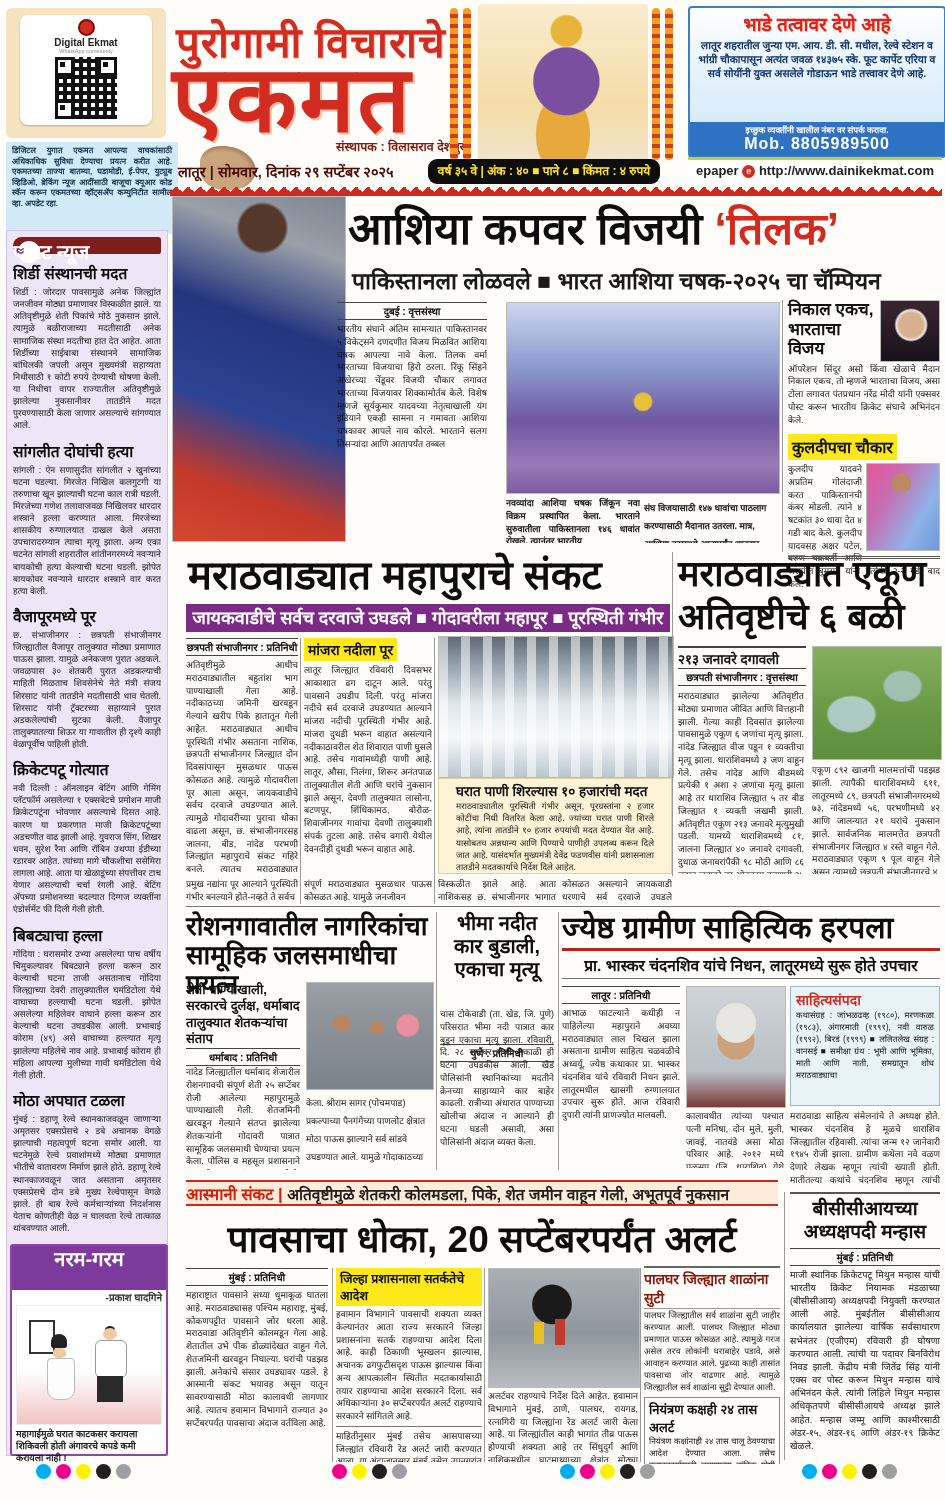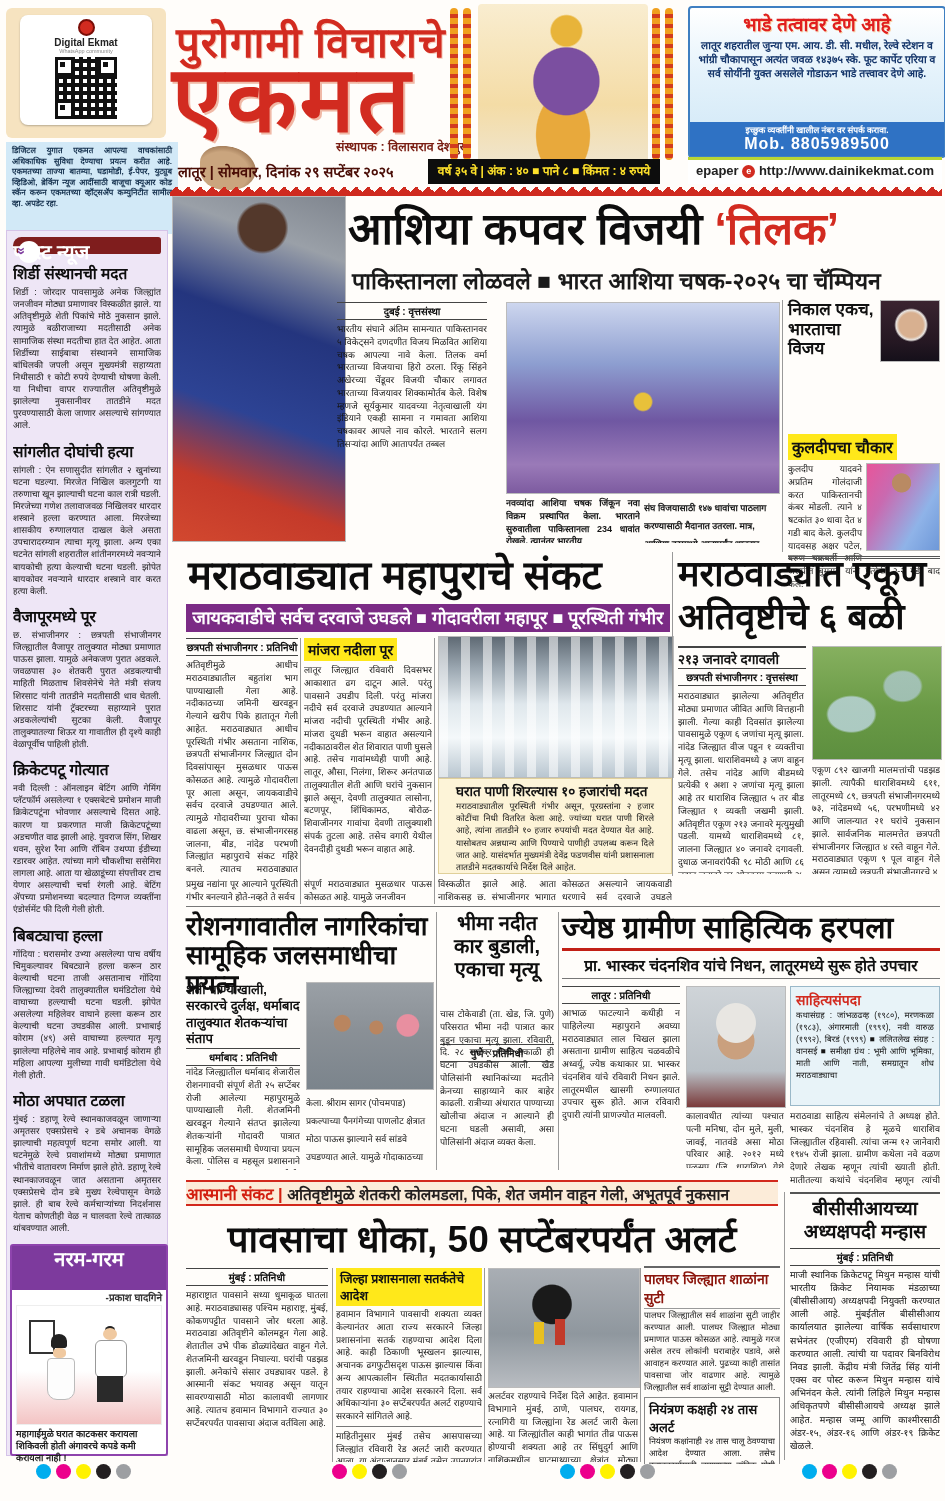--- a/index.html
+++ b/index.html
@@ -20,21 +20,21 @@
   .qr-eye i{display:block;width:5px;height:5px;background:#111;margin:2px;}
   .qr-note{background:#d2e9f7;font-size:8px;font-weight:700;color:#16324f;line-height:1.32;padding:4px 6px;text-align:justify;}
   .mast-tag{font-size:42px;font-weight:900;color:#d22b20;letter-spacing:1px;text-shadow:1px 1px 0 #f6c9b9;}
   .mast-title{font-size:92px;font-weight:900;color:#d22b20;line-height:.95;letter-spacing:3px;text-shadow:2px 2px 0 #f0b9a6;}
   .founder{font-size:12.5px;font-weight:800;color:#7a1f14;text-align:right;}
   .garland{width:8px;background:repeating-linear-gradient(180deg,#f0a01e 0 6px,#d23b1f 6px 10px);border-radius:4px;}
   .goddess{background:linear-gradient(180deg,#f9edd0 0%,#f4dca6 60%,#efe6d2 100%);border-radius:4px;
     background-image:radial-gradient(circle at 52% 16%,#e8b43a 0 9%,transparent 10%),radial-gradient(ellipse at 52% 46%,#7b4fa0 0 26%,transparent 27%),radial-gradient(ellipse at 50% 78%,#e8a93c 0 22%,transparent 23%),linear-gradient(180deg,#f9edd0 0%,#f4dca6 60%,#efe6d2 100%);}
   .hand{background:radial-gradient(ellipse at 40% 60%,#caa57e 0 55%,#a8825e 70%,transparent 72%);border-radius:40% 60% 50% 50%;}
   .date-left{font-size:14.5px;font-weight:800;color:#4a0d06;line-height:24px;}
-  .issue-bar{background:#0d0d0d;color:#ffe22a;font-size:12px;font-weight:800;text-align:center;line-height:25px;border-radius:0;}
+  .issue-bar{background:#0d0d0d;color:#ffe22a;font-size:12px;font-weight:800;text-align:center;line-height:25px;border-radius:9px;}
   .ad-box{border:2px solid #3f7fc1;background:linear-gradient(180deg,#ffffff 0%,#e4f2fb 45%,#cfe7f6 100%);border-radius:4px;}
   .ad-title{color:#e01f1f;font-size:19px;font-weight:900;text-align:center;margin-top:3px;text-shadow:1px 1px 0 #f8d2a8;}
   .ad-body{font-size:10.5px;font-weight:700;color:#15366b;text-align:center;padding:1px 8px;line-height:1.35;}
   .ad-band{position:absolute;left:0;right:0;bottom:0;background:#2f72c4;color:#fff;text-align:center;padding:2px 0 3px;}
   .ad-contact{font-size:8.5px;font-weight:700;}
   .ad-mobile{font-size:16px;font-weight:900;letter-spacing:1px;}
   .epaper{background:#fff;border-top:3px solid #b8d435;font-size:13px;font-weight:800;color:#222;text-align:center;line-height:21px;}
   .ep-ic{display:inline-block;width:13px;height:13px;background:#d22b20;border-radius:50%;color:#fff;font-size:9px;line-height:13px;vertical-align:1px;}
   .chevrons{background:conic-gradient(from 135deg at 50% 0,#cf2a1f 0 90deg,rgba(0,0,0,0) 90deg);background-size:12px 10px;background-repeat:repeat-x;}
   
@@ -202,27 +202,28 @@
 
 <div class="abs ph player" style="left:172px;top:196px;width:172px;height:344px;"></div>
 <div class="abs hl-main nw" style="left:348px;top:197px;"><span>आशिया कपवर विजयी </span><span class="red">‘तिलक’</span></div>
 <div class="abs hl-sub nw" style="left:352px;top:264px;">पाकिस्तानला लोळवले ■ भारत आशिया चषक-२०२५ चा चॅम्पियन</div>
 
 <div class="abs ovh" style="left:337px;top:302px;width:150px;height:238px;">
   <div class="dl">दुबई : वृत्तसंस्था</div>
   <div class="bodytx">भारतीय संघाने अंतिम सामन्यात पाकिस्तानवर ५ विकेट्सने दणदणीत विजय मिळवित आशिया चषक आपल्या नावे केला. तिलक वर्मा भारताच्या विजयाचा हिरो ठरला. रिंकू सिंहने अखेरच्या चेंडूवर विजयी चौकार लगावत भारताच्या विजयावर शिक्कामोर्तब केले. विशेष म्हणजे सूर्यकुमार यादवच्या नेतृत्वाखाली यंग इंडियाने एकही सामना न गमावता आशिया चषकावर आपले नाव कोरले. भारताने सलग तिसऱ्यांदा आणि आतापर्यंत तब्बल</div>
 </div>
 <div class="abs ph trophy" style="left:506px;top:302px;width:272px;height:190px;"></div>
-<div class="abs bodytx ovh" style="left:506px;top:497px;width:134px;height:46px;font-weight:600;">नवव्यांदा आशिया चषक जिंकून नवा विक्रम प्रस्थापित केला. भारताने सुरुवातीला पाकिस्तानला 234 धावांत रोखले. त्यानंतर भारतीय</div>
+<div class="abs bodytx ovh" style="left:506px;top:497px;width:134px;height:46px;font-weight:600;">नवव्यांदा आशिया चषक जिंकून नवा विक्रम प्रस्थापित केला. भारताने सुरुवातीला पाकिस्तानला १४६ धावांत रोखले. त्यानंतर भारतीय</div>
 <div class="abs ovh" style="left:644px;top:497px;width:134px;height:46px;"><span class="bodytx" style="font-weight:600;">संघ विजयासाठी १४७ धावांचा पाठलाग करण्यासाठी मैदानात उतरला. मात्र, आशिया कपमध्ये आतापर्यंत शानदार फलंदाजी करणारा अभिषेक शर्मा</span> </div>
 
 <div class="abs vline" style="left:782px;top:300px;height:252px;"></div>
 <div class="abs" style="left:788px;top:300px;width:152px;height:130px;">
   <div style="font-size:17px;font-weight:900;width:92px;line-height:1.15;">निकाल एकच, भारताचा विजय</div>
   <div class="abs ph modi" style="right:0;top:0;width:58px;height:60px;"></div>
+  <div class="bodytx ovh" style="margin-top:4px;height:72px;">ऑपरेशन सिंदूर असो किंवा खेळाचे मैदान निकाल एकच, तो म्हणजे भारताचा विजय, असा टोला लगावत पंतप्रधान नरेंद्र मोदी यांनी एक्सवर पोस्ट करून भारतीय क्रिकेट संघाचे अभिनंदन केले.</div>
 </div>
 <div class="abs" style="left:788px;top:434px;width:152px;height:120px;">
   <div class="ybox" style="font-size:16px;display:inline-block;">कुलदीपचा चौकार</div>
   <div class="ph kuldeep" style="float:right;width:72px;height:86px;margin:3px 0 2px 4px;"></div>
   <div class="bodytx" style="margin-top:3px;">कुलदीप यादवने अप्रतिम गोलंदाजी करत पाकिस्तानची कंबर मोडली. त्याने ४ षटकांत ३० धावा देत ४ गडी बाद केले. कुलदीप यादवसह अक्षर पटेल, वरुण चक्रवर्ती आणि जसप्रीत बुमराह यांनी प्रत्येकी २-२ गडी बाद केले.</div>
 </div>
 <div class="abs" style="left:788px;top:556px;width:152px;border-top:3px double #555;"></div>
 
 <div class="abs hl2 nw" style="left:188px;top:546px;">मराठवाड्यात महापुराचे संकट</div>
 <div class="abs band-purple nw" style="left:186px;top:604px;width:484px;height:28px;">जायकवाडीचे सर्वच दरवाजे उघडले ■ गोदावरीला महापूर ■ पूरस्थिती गंभीर</div>
@@ -284,21 +285,21 @@
   <div class="bodytx" style="font-size:8.4px;">कथासंग्रह : जांभळढव्ह (१९८०), मरणकळा (१९८३), अंगारमाती (१९९१), नवी वारुळ (१९९२), बिरडं (१९९९) ■ ललितलेख संग्रह : वानसई ■ समीक्षा ग्रंथ : भूमी आणि भूमिका, माती आणि नाती, समग्रातून शोध मराठवाड्याचा</div>
 </div>
 <div class="abs bodytx ovh" style="left:686px;top:1110px;width:98px;height:58px;">कालावधीत त्यांच्या पश्चात पत्नी मनिषा, दोन मुले, मुली, जावई, नातवंडे असा मोठा परिवार आहे. २०१२ मध्ये पळसप (जि. धाराशिव) येथे झालेल्या एकदिवसीय साहित्य संमेलनाचे ते अध्यक्ष होते.</div>
 <div class="abs bodytx ovh" style="left:790px;top:1110px;width:150px;height:76px;">मराठवाडा साहित्य संमेलनांचे ते अध्यक्ष होते. भास्कर चंदनशिव हे मूळचे धाराशिव जिल्ह्यातील रहिवासी. त्यांचा जन्म १२ जानेवारी १९४५ रोजी झाला. ग्रामीण कथेला नवे वळण देणारे लेखक म्हणून त्यांची ख्याती होती. मातीतल्या कथांचे चंदनशिव म्हणून त्यांची ओळख झाली.</div>
 
 <div class="abs storm-band ovh" style="left:186px;top:1180px;width:592px;height:26px;box-sizing:border-box;">
   <span class="storm-label">आस्मानी संकट</span>
   <span class="storm-label">|</span>
   <span class="storm-text">अतिवृष्टीमुळे शेतकरी कोलमडला, पिके, शेत जमीन वाहून गेली, अभूतपूर्व नुकसान</span>
 </div>
-<div class="abs hl4 nw" style="left:186px;top:1212px;width:592px;">पावसाचा धोका, 50 सप्टेंबरपर्यंत अलर्ट</div>
+<div class="abs hl4 nw" style="left:186px;top:1212px;width:592px;">पावसाचा धोका, 20 सप्टेंबरपर्यंत अलर्ट</div>
 
 <div class="abs ovh" style="left:186px;top:1268px;width:142px;height:194px;">
   <div class="dl">मुंबई : प्रतिनिधी</div>
   <div class="bodytx">महाराष्ट्रात पावसाने सध्या धुमाकूळ घातला आहे. मराठवाड्यासह पश्चिम महाराष्ट्र, मुंबई, कोकणपट्टीत पावसाने जोर धरला आहे. मराठवाडा अतिवृष्टीने कोलमडून गेला आहे. शेतातील उभे पीक डोळ्यांदेखत वाहून गेले. शेतजमिनी खरवडून निघाल्या. घरांची पडझड झाली. अनेकांचे संसार उघड्यावर पडले. हे आस्मानी संकट भयावह असून यातून सावरण्यासाठी मोठा कालावधी लागणार आहे. त्यातच हवामान विभागाने राज्यात ३० सप्टेंबरपर्यंत पावसाचा अंदाज वर्तविला आहे.</div>
 </div>
 <div class="abs vline" style="left:332px;top:1268px;height:194px;"></div>
 <div class="abs ovh" style="left:336px;top:1268px;width:146px;height:194px;">
   <div class="ybox" style="font-size:12.5px;display:inline-block;margin-bottom:2px;">जिल्हा प्रशासनाला सतर्कतेचे आदेश</div>
   <div class="bodytx">हवामान विभागाने पावसाची शक्यता व्यक्त केल्यानंतर आता राज्य सरकारने जिल्हा प्रशासनांना सतर्क राहण्याचा आदेश दिला आहे. काही ठिकाणी भूस्खलन झाल्यास, अचानक ढगफुटीसदृश पाऊस झाल्यास किंवा अन्य आपत्कालीन स्थितीत मदतकार्यासाठी तयार राहण्याचा आदेश सरकारने दिला. सर्व अधिकाऱ्यांना ३० सप्टेंबरपर्यंत अलर्ट राहण्याचे सरकारने सांगितले आहे.</div>
   <div class="thinrule" style="margin:3px 0;"></div>

